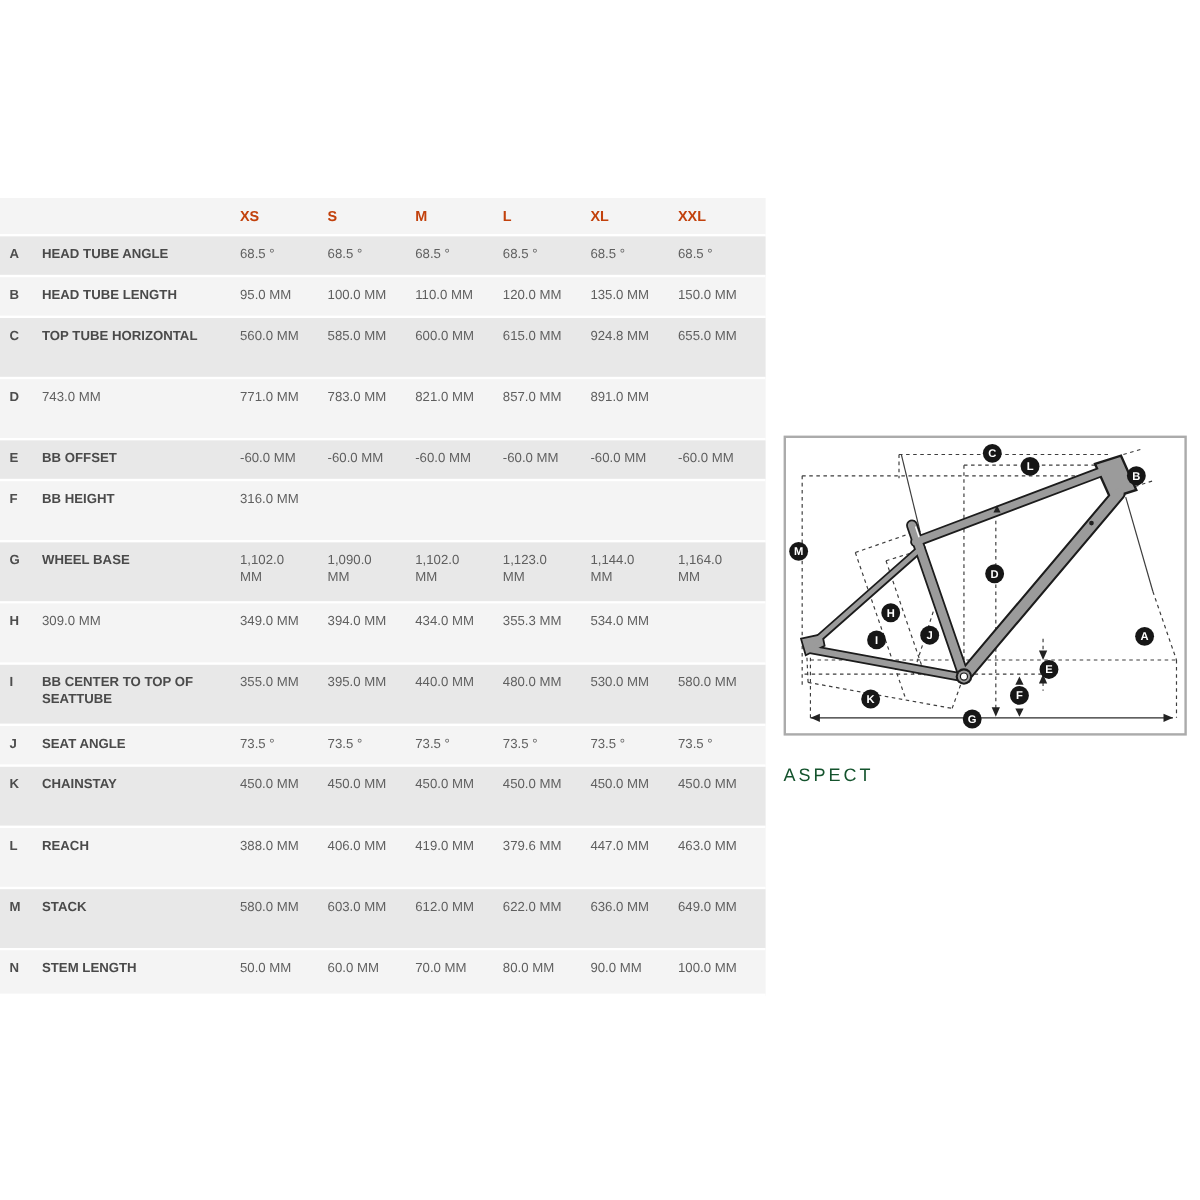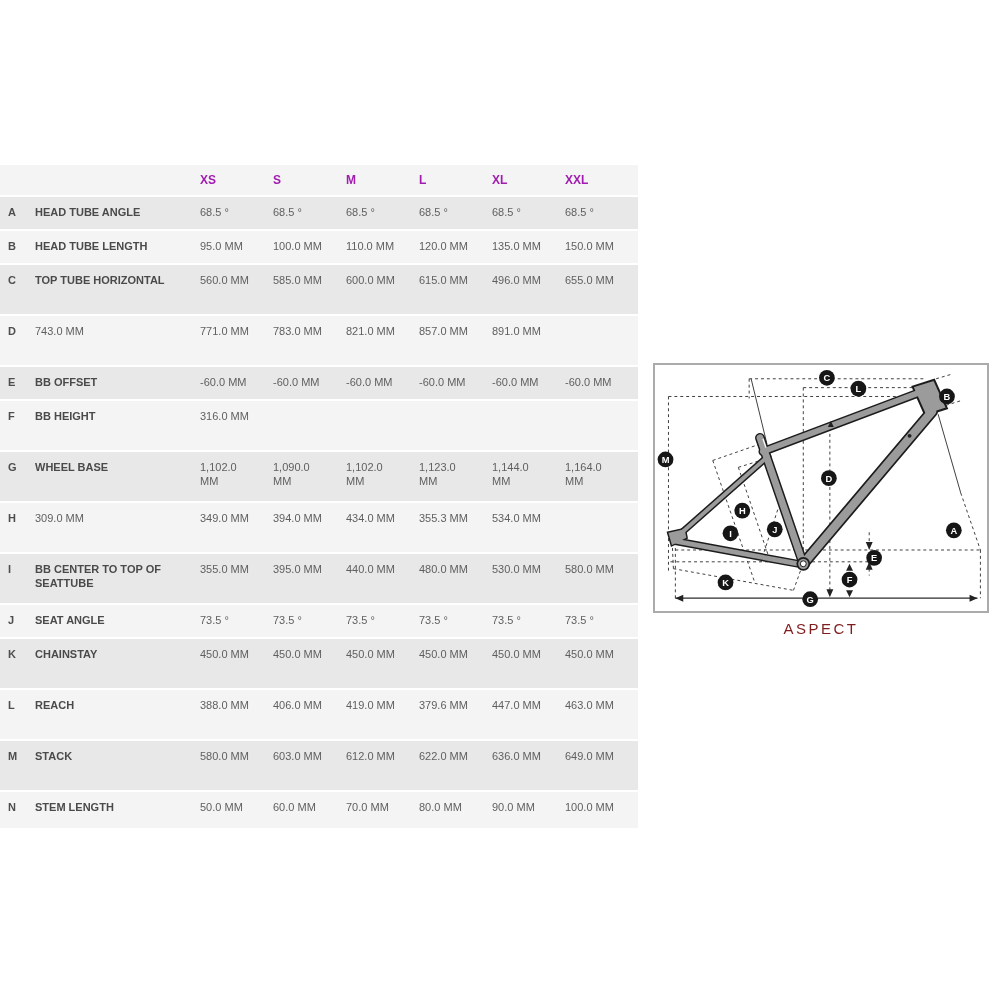--- a/index.html
+++ b/index.html
@@ -12,28 +12,28 @@
        box-sizing:border-box;height:34px;border-bottom:2px solid #fff;}
   .row.tall{height:51px;}
   .row.dark{background:var(--row-dark,#e8e8e8);}
   .row.light{background:var(--row-light,#f4f4f4);}
   .row.header{background:var(--row-light,#f4f4f4);height:32px;}
   .row:last-child{height:38px;}
   .cell{padding-top:9px;line-height:1.25;box-sizing:border-box;}
   .cell.letter{padding-left:8px;font-size:11px;font-weight:bold;color:#4d4d4d;}
   .cell.label{font-size:11px;font-weight:bold;color:#4a4a4a;padding-right:10px;}
   .cell.val{font-size:11px;color:#5f5f5f;padding-right:16px;}
-  .cell.hcell{font-size:12px;font-weight:bold;color:#a21caf;padding-top:8px;}
+  .cell.hcell{font-size:12px;font-weight:bold;color:#c2410c;padding-top:8px;}
 
   
   .diagram{position:absolute;left:653px;top:363px;width:336px;}
   .diagram-box{width:336px;height:250px;border:2px solid #ababab;box-sizing:border-box;background:#fff;}
   .diagram-box svg{display:block;width:100%;height:100%;}
-  .caption{margin-top:7px;text-align:center;font-size:15px;letter-spacing:2.5px;
-           color:#7f1d1d;font-weight:400;}
+  .caption{margin-top:25px;font-size:15px;letter-spacing:2.5px;
+           color:#14532d;font-weight:400;}
 
   .dashed{stroke:#3d3d3d;stroke-width:1;stroke-dasharray:3 3;fill:none;}
   .thin{stroke:#3d3d3d;stroke-width:1;fill:none;}
   .gline{stroke:#2b2b2b;stroke-width:1.2;fill:none;}
   .tube-out{stroke:#1c1c1c;fill:none;stroke-linecap:round;}
   .tube-in{stroke:var(--frame-fill,#9b9b9b);fill:none;stroke-linecap:round;}
   .arrow{fill:#222;}
   .dim-circle{fill:var(--label-bg,#161616);}
   .dim-text{fill:#fff;font:bold 9.5px "Liberation Sans","DejaVu Sans",sans-serif;text-anchor:middle;}
 </style>
@@ -75,21 +75,21 @@
           <div class="cell val">135.0 MM</div>
           <div class="cell val">150.0 MM</div>
         </div>
         <div class="row tall dark">
           <div class="cell letter">C</div>
           <div class="cell label">TOP TUBE HORIZONTAL</div>
           <div class="cell val">560.0 MM</div>
           <div class="cell val">585.0 MM</div>
           <div class="cell val">600.0 MM</div>
           <div class="cell val">615.0 MM</div>
-          <div class="cell val">496.0 MM</div>
+          <div class="cell val">924.8 MM</div>
           <div class="cell val">655.0 MM</div>
         </div>
         <div class="row tall light">
           <div class="cell letter">D</div>
           <div class="cell val">743.0 MM</div>
           <div class="cell val">771.0 MM</div>
           <div class="cell val">783.0 MM</div>
           <div class="cell val">821.0 MM</div>
           <div class="cell val">857.0 MM</div>
           <div class="cell val">891.0 MM</div>

